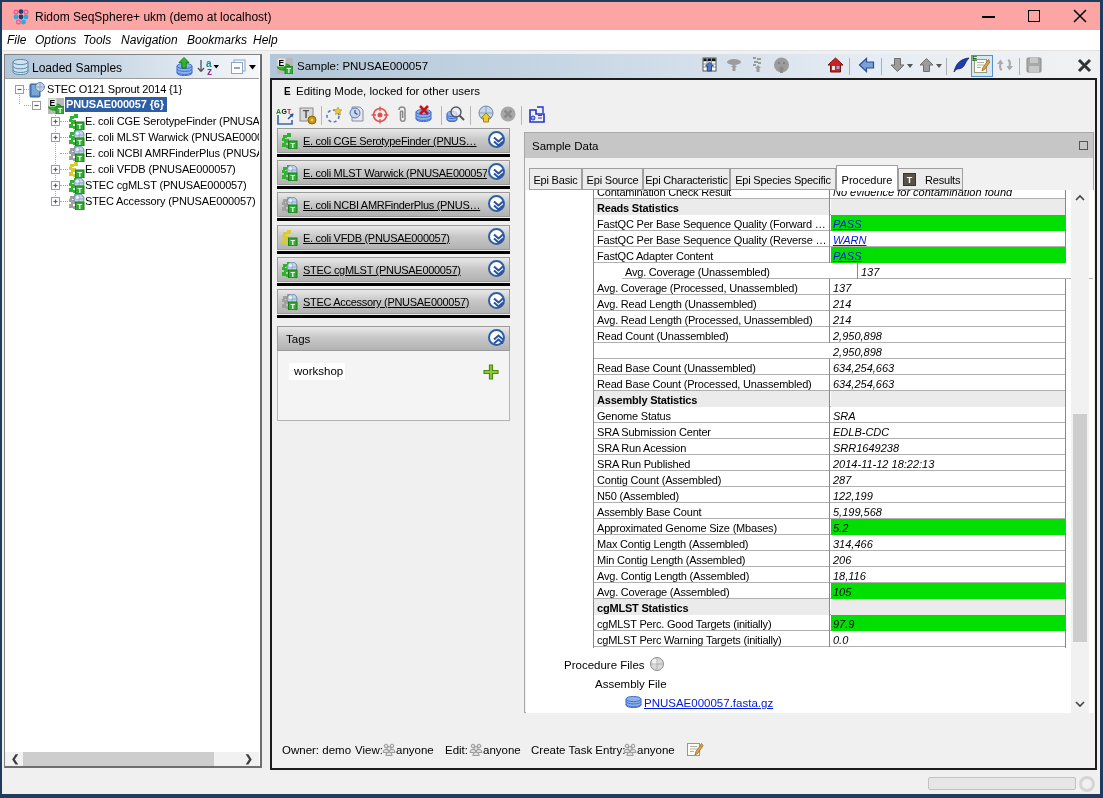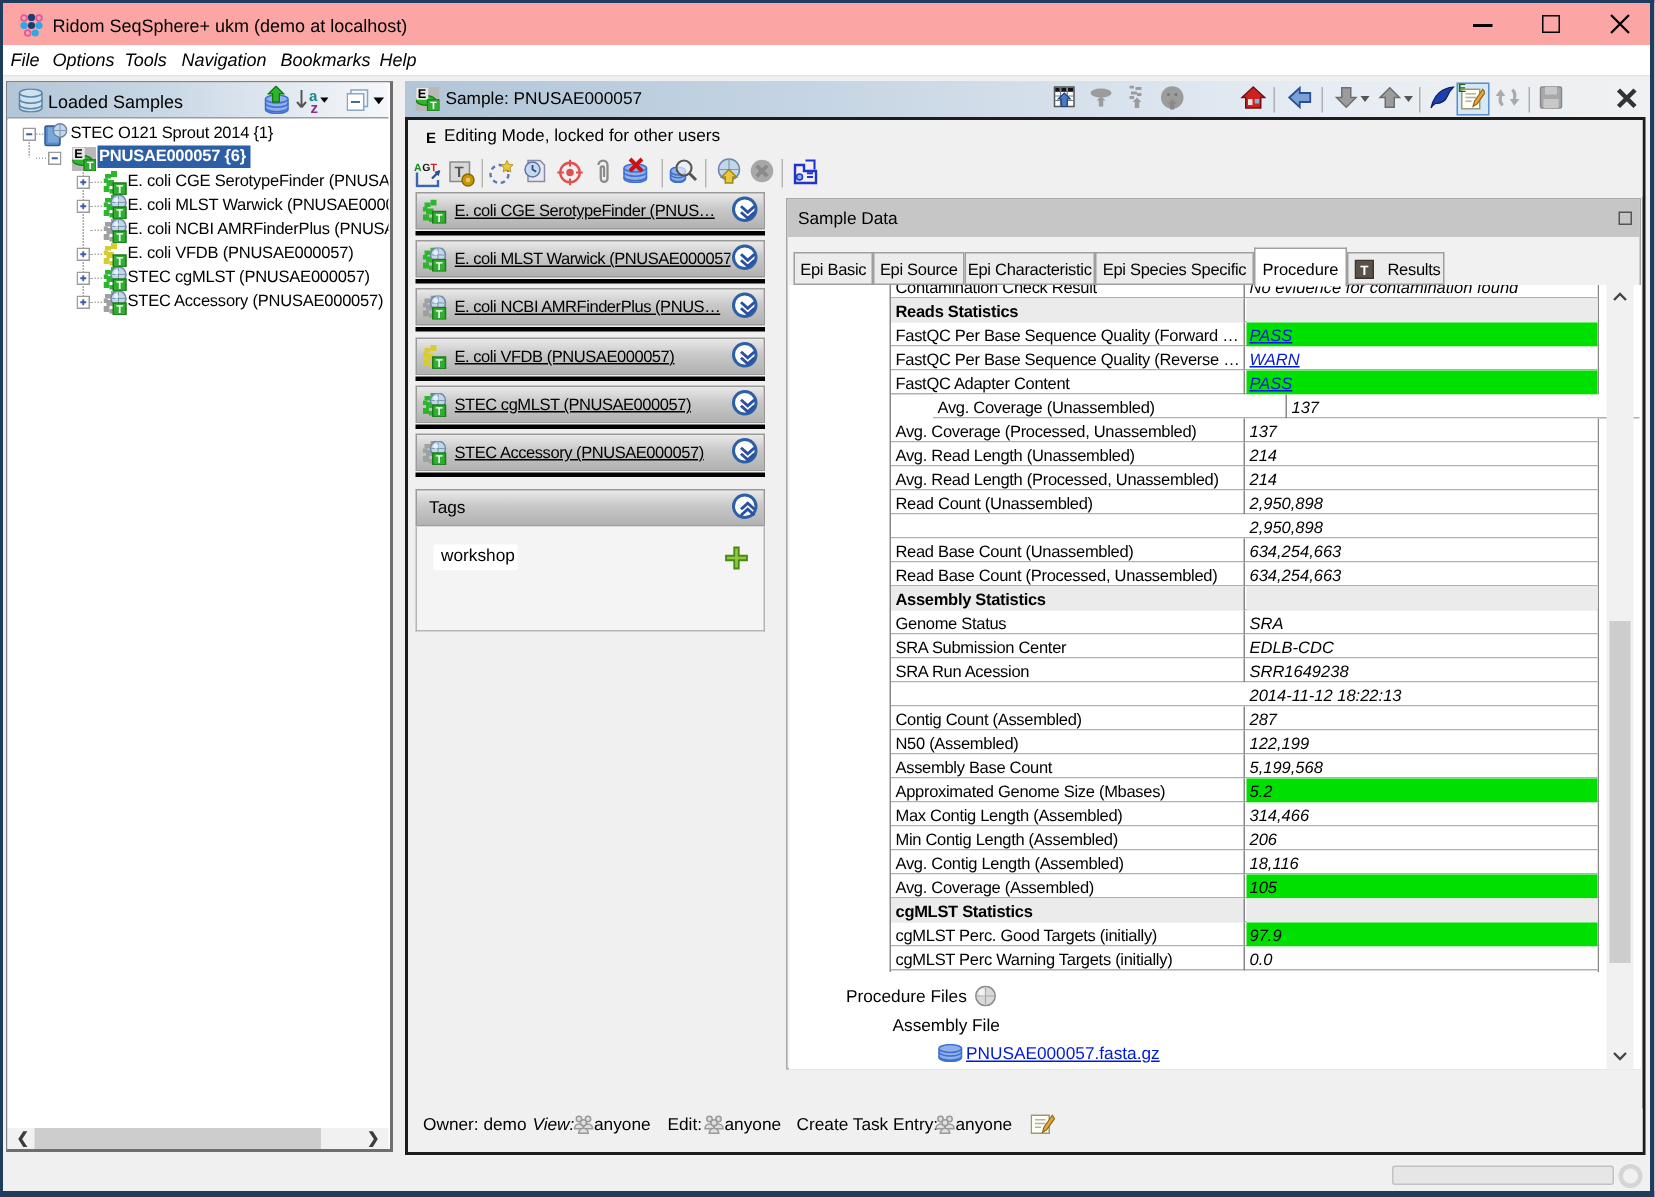--- a/index.html
+++ b/index.html
@@ -644,20 +644,21 @@
             </div>
 <div class="row" style="top:236px;">
               <div class="c1">SRA Submission Center</div>
               <div class="c2">EDLB-CDC</div>
             </div>
 <div class="row" style="top:252px;">
               <div class="c1">SRA Run Acession</div>
               <div class="c2">SRR1649238</div>
             </div>
 <div class="row" style="top:268px;">
+              <div class="c1">SRA Run Published</div>
               <div class="c2">2014-11-12 18:22:13</div>
             </div>
 <div class="row" style="top:284px;">
               <div class="c1">Contig Count (Assembled)</div>
               <div class="c2">287</div>
             </div>
 <div class="row" style="top:300px;">
               <div class="c1">N50 (Assembled)</div>
               <div class="c2">122,199</div>
             </div>
@@ -719,21 +720,21 @@
           <svg class="ico" style="left:3px;top:4px;" width="12" height="8">
             <path d="M2 6 L6 2 L10 6" stroke="#444" stroke-width="1.6" fill="none"></path>
           </svg>
           <svg class="ico" style="left:3px;top:510px;" width="12" height="8">
             <path d="M2 2 L6 6 L10 2" stroke="#444" stroke-width="1.6" fill="none"></path>
           </svg>
         </div>
 </div>
 <div id="owner" class="abs">
 <span style="left:10px;">Owner: demo</span>
-<span style="left:83px;font-style:italic;">View:</span>
+<span style="left:83px;">View:</span>
 <svg class="ico" style="left:110px;top:4px;" width="14" height="13" viewBox="0 0 14 13">
           <g fill="#e0e0e0" stroke="#9a9a9a" stroke-width="1">
             <circle cx="4" cy="3" r="1.8"></circle>
             <circle cx="10" cy="3" r="1.8"></circle>
             <path d="M1 9.5 a3 3.2 0 0 1 6 0 z M7 9.5 a3 3.2 0 0 1 6 0 z"></path>
             <circle cx="7" cy="5.5" r="2"></circle>
             <path d="M3.8 12.5 a3.2 3.4 0 0 1 6.4 0 z"></path>
           </g>
         </svg>
 <span style="left:124px;">anyone</span>

